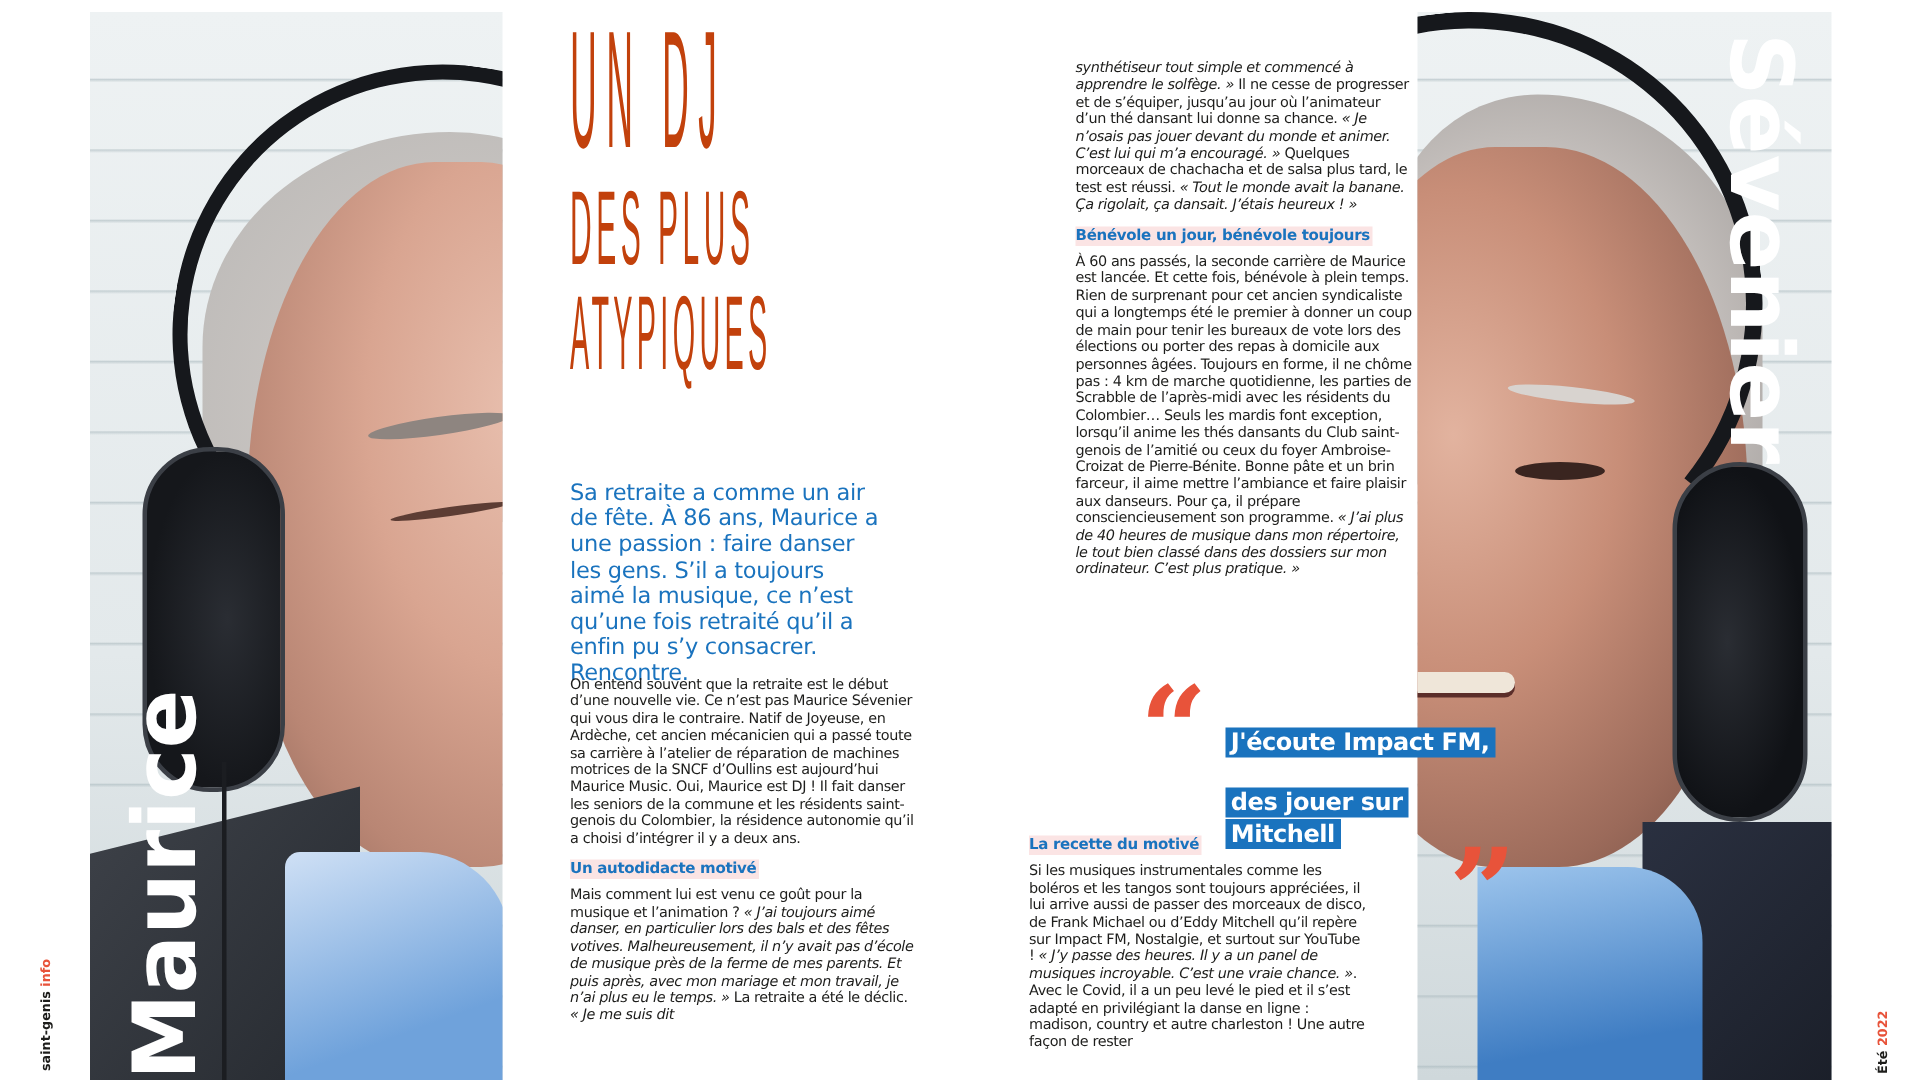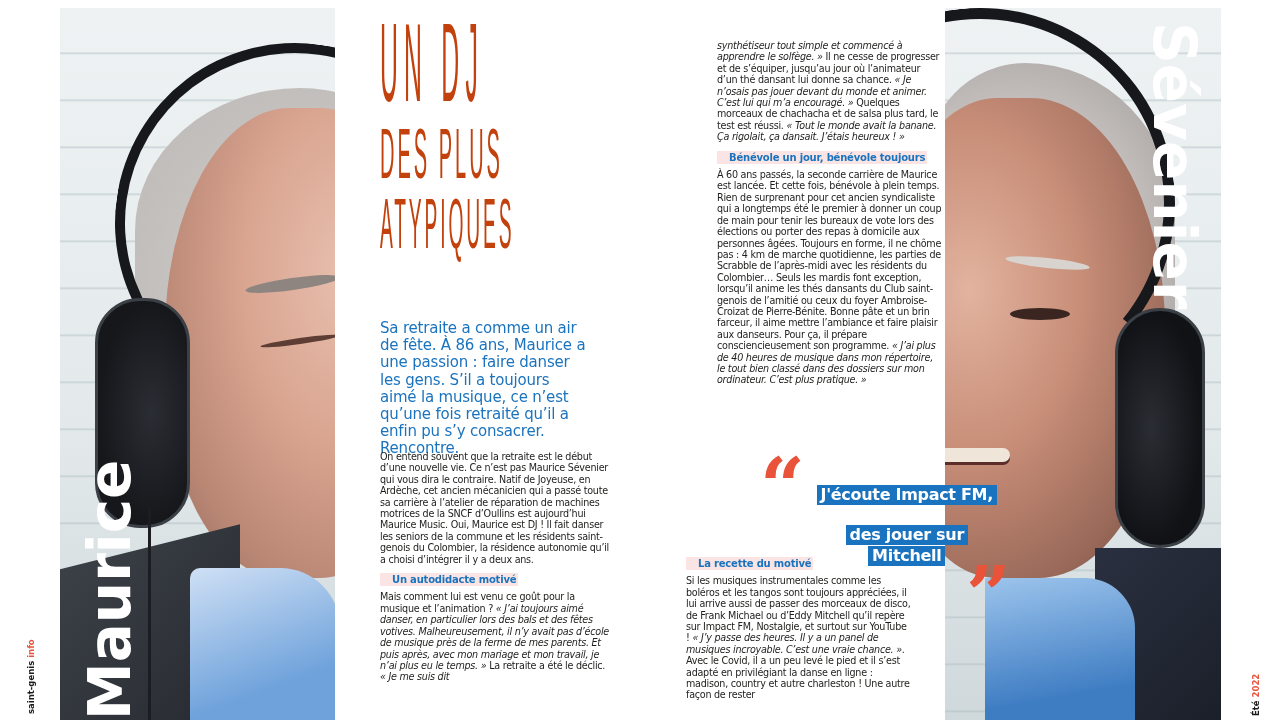--- a/index.html
+++ b/index.html
@@ -76,28 +76,28 @@
     font-family: "DejaVu Sans", sans-serif; font-weight: 400; font-size: 15px; line-height: 17.2px; letter-spacing: -0.2px; }
 
   
   .col { position: absolute; font-family: "DejaVu Sans", sans-serif; font-size: 9.6px; line-height: 11.4px; color: #1d1d1b; letter-spacing: -0.25px; }
   .col p { margin-bottom: 8px; }
   .col em { font-style: italic; }
   .col-1 { left: 380px; top: 451px; width: 232px; }
   .col-2 { left: 684px; top: 40px; width: 225px; margin-left: 33px; }
   .col-2b { left: 686px; top: 557px; width: 225px; }
   .subhead { display: inline-block; background: #fbe4e4; color: #1a73be; font-weight: 700; font-size: 10px;
-    padding: 1px 2px 1px 12px; margin-bottom: 5px; letter-spacing: -0.2px; }
+    padding: 1px 2px 1px 0; margin-bottom: 5px; letter-spacing: -0.2px; }
 
   
   .quote-open { position: absolute; left: 760px; top: 448px; color: #e8533a; font-family: "DejaVu Serif", serif;
     font-weight: 700; font-size: 78px; line-height: 1; }
   .quote-close { position: absolute; left: 966px; top: 556px; color: #e8533a; font-family: "DejaVu Serif", serif;
     font-weight: 700; font-size: 78px; line-height: 1; }
-  .pullquote { position: absolute; right: 283px; top: 485px; text-align: center; margin-left: 20px; }
+  .pullquote { position: absolute; right: 283px; top: 485px; text-align: left; margin-left: 20px; }
   .pq-line { display: inline-block; background: #1a73be; color: #ffffff; font-family: "DejaVu Sans", sans-serif;
     font-weight: 700; font-size: 16px; line-height: 20px; padding: 0 4px; margin-bottom: 1px; letter-spacing: -0.3px; white-space: nowrap; }
 </style>
 </head>
 <body>
 
 <div class="photo photo-left">
   <div class="shape l-hair"></div>
   <div class="shape l-face"></div>
   <div class="shape l-brow"></div>

